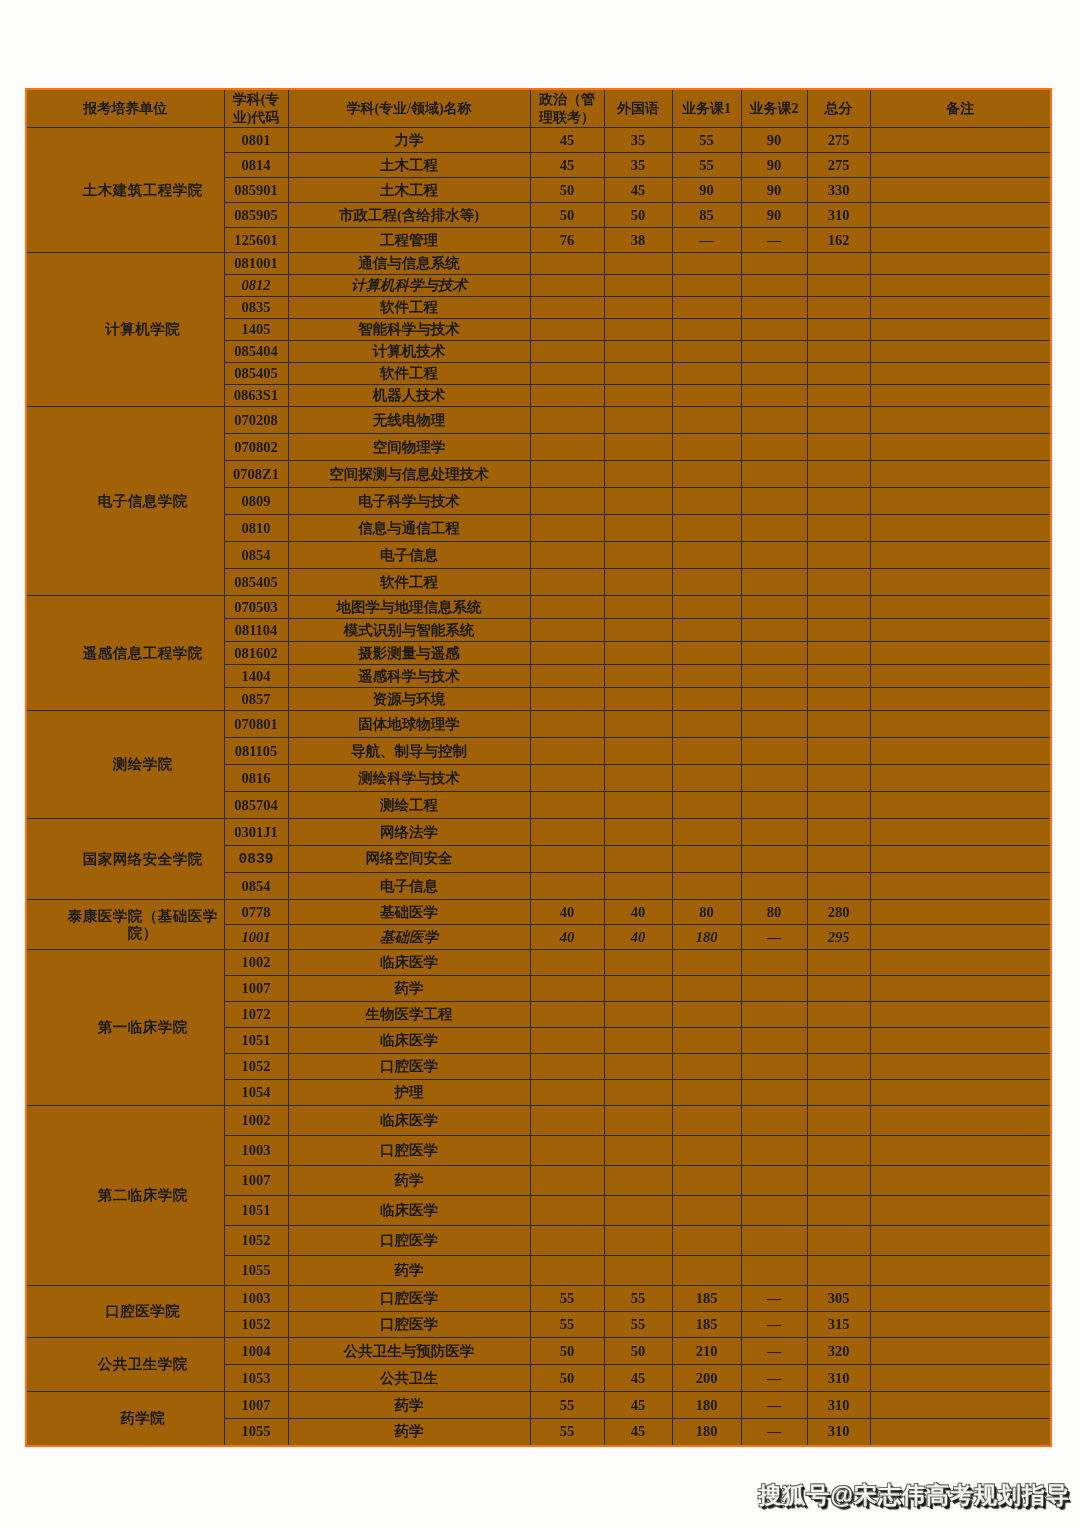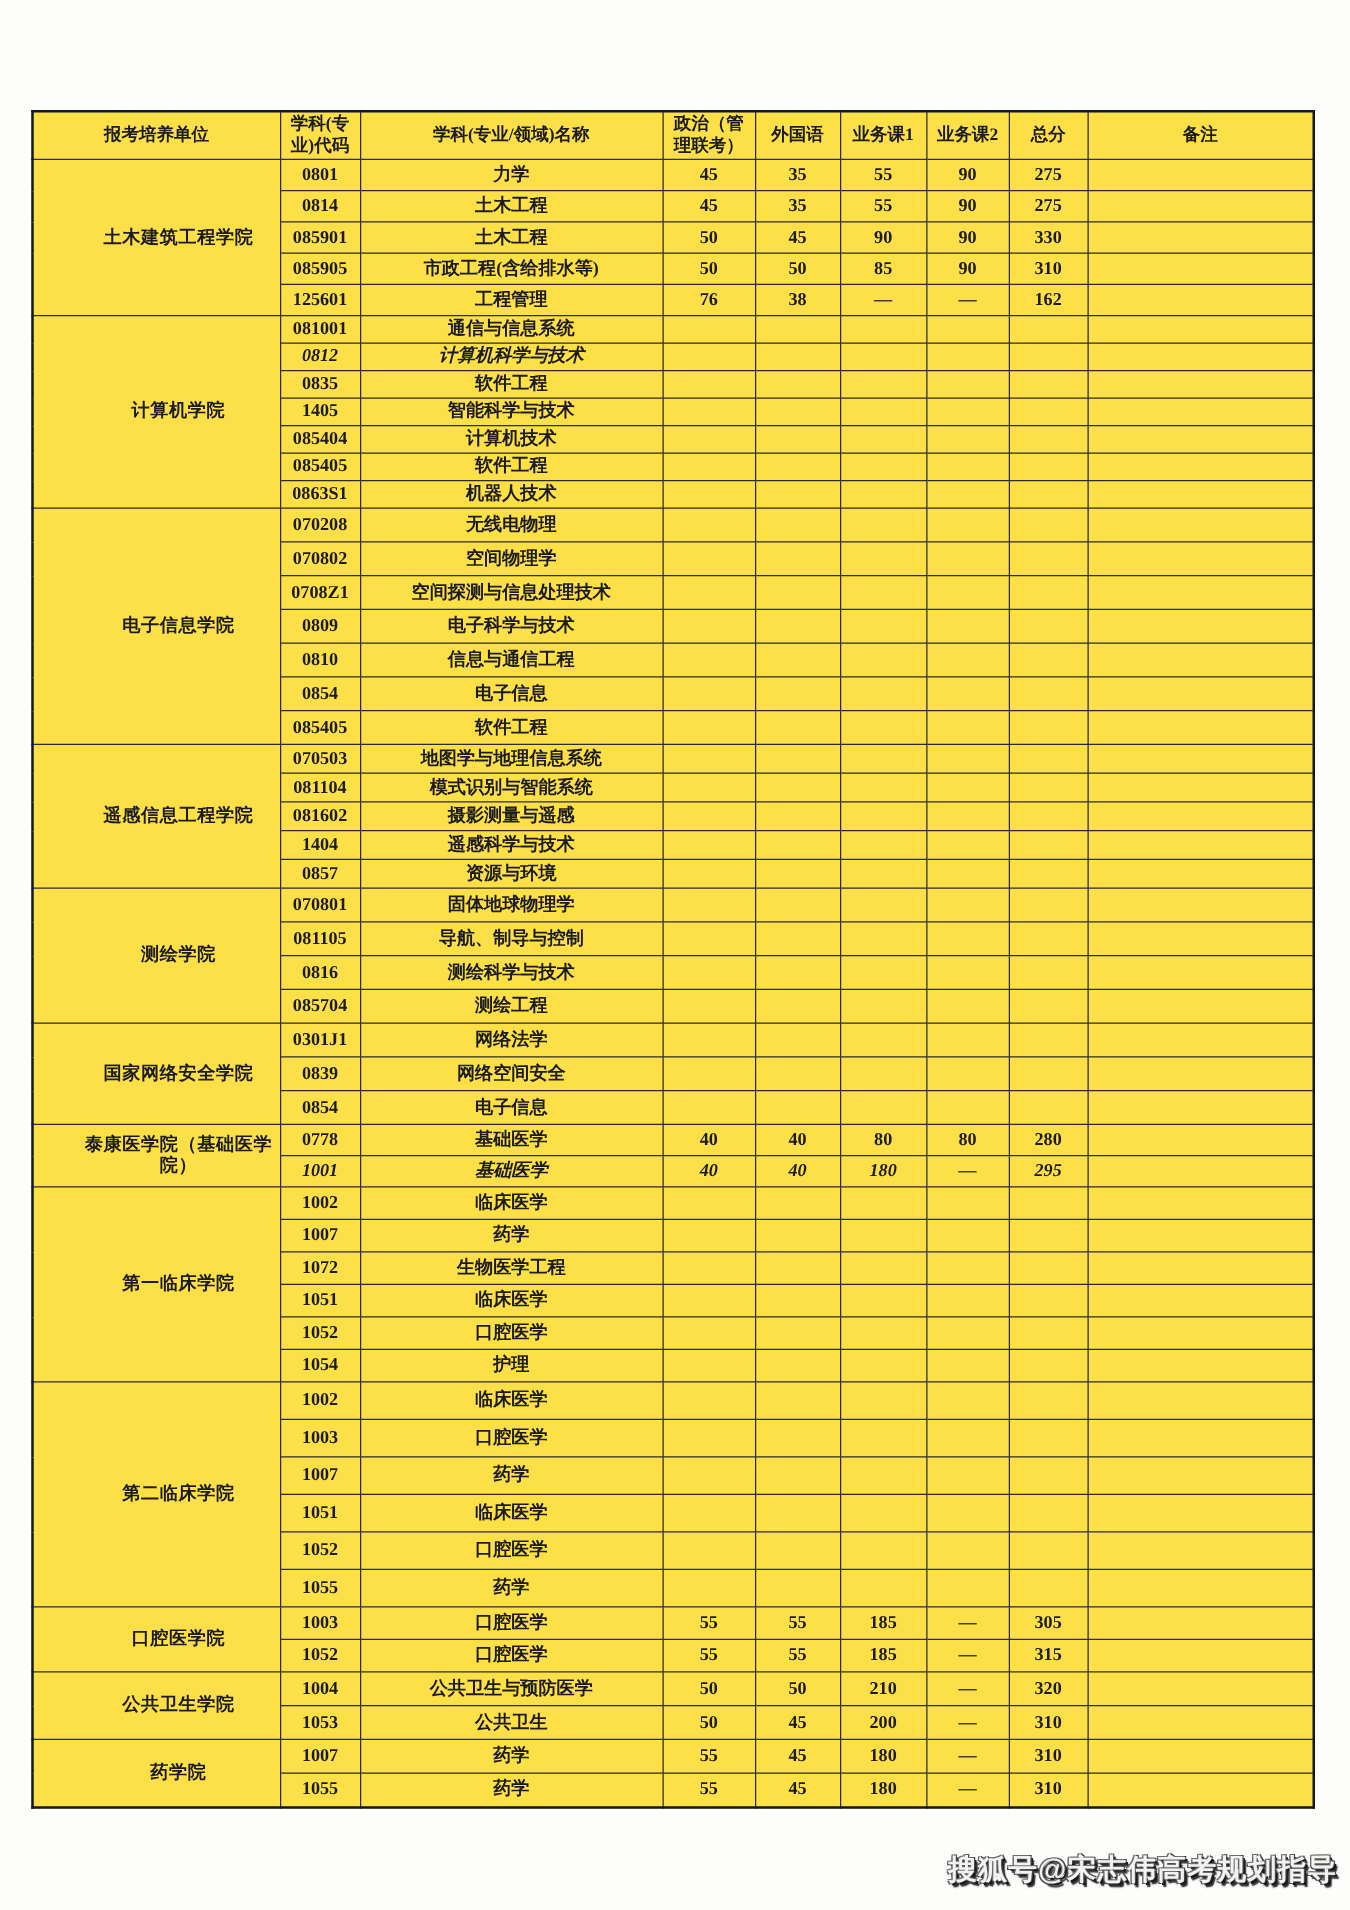--- a/index.html
+++ b/index.html
@@ -9,22 +9,22 @@
     background:#fdfdfc;
     font-family:"Liberation Serif","DejaVu Serif",serif;
     overflow:hidden;
   }
   table#score-table {
     position:absolute;
     left:25px; top:88px;
     width:1025px;
     border-collapse:collapse;
     table-layout:fixed;
-    border:2px solid #0f172a;
-    background:#fde047;
+    border:2px solid #f97316;
+    background:#a16207;
   }
   th, td {
     border:1px solid #2b2b2b;
     text-align:center;
     vertical-align:middle;
     color:#1c1c1c;
     overflow:hidden;
     white-space:normal;
   }
   thead th {
@@ -387,21 +387,21 @@
         <td rowspan="3" class="unit">国家网络安全学院</td>
         <td>0301J1</td>
         <td>网络法学</td>
         <td></td>
         <td></td>
         <td></td>
         <td></td>
         <td></td>
         <td></td>
       </tr>
-      <tr style="height: 27px;">
+      <tr style="height: 27px; font-family: Liberation Mono, monospace;">
         <td>0839</td>
         <td>网络空间安全</td>
         <td></td>
         <td></td>
         <td></td>
         <td></td>
         <td></td>
         <td></td>
       </tr>
       <tr style="height: 27px;">

